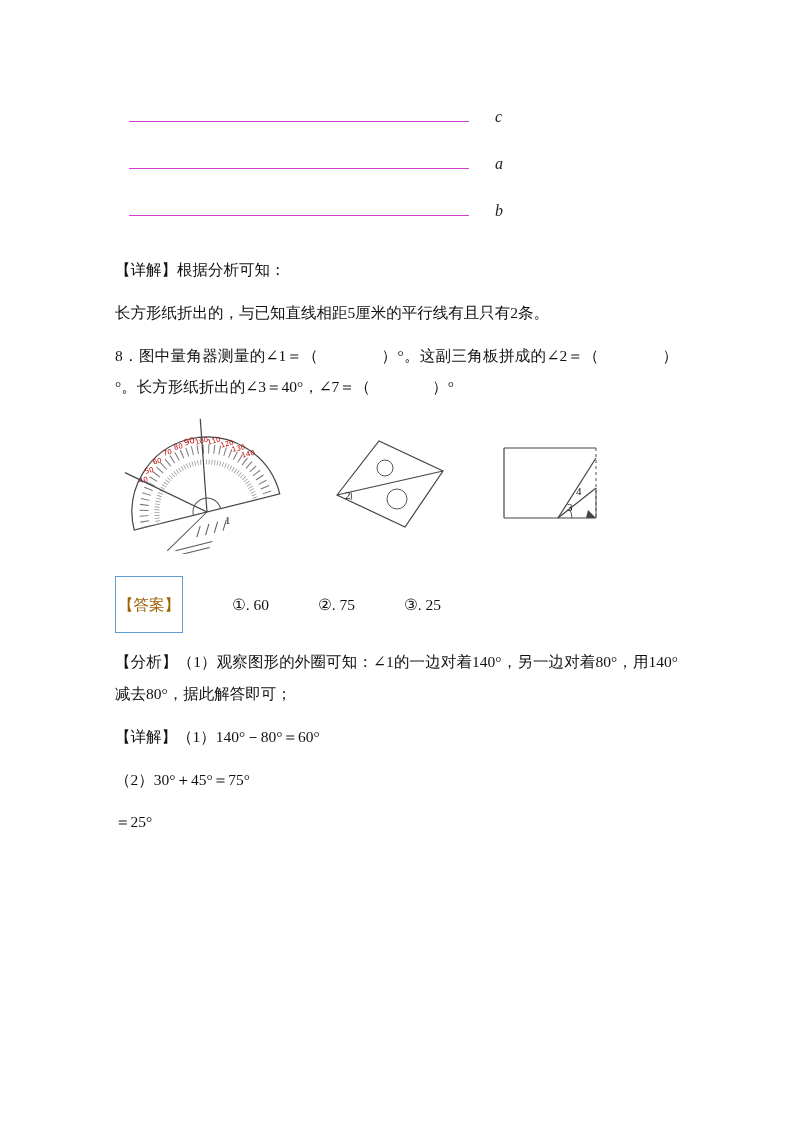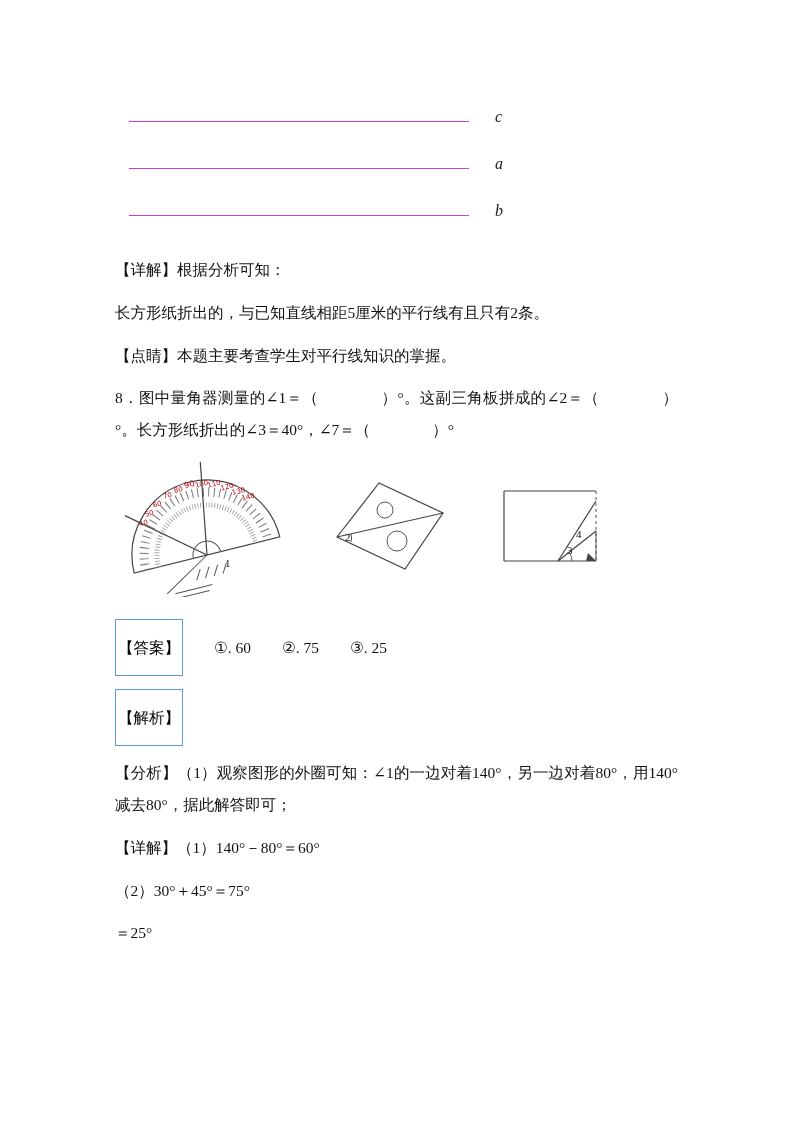--- a/index.html
+++ b/index.html
@@ -33,25 +33,25 @@
   svg { display:block; }
   .stroke { stroke:#444; fill:none; stroke-width:1.2; }
   .thin   { stroke:#555; fill:none; stroke-width:1; }
   .dashed { stroke:#555; fill:none; stroke-width:1; stroke-dasharray:3 3; }
   .scale-num { font-family:"DejaVu Sans",sans-serif; font-size:7px; fill:#c00000; text-anchor:middle; }
   .scale-num-big { font-family:"DejaVu Sans",sans-serif; font-size:8.5px; fill:#c00000; text-anchor:middle; }
   .fig-label { font-family:"Liberation Serif",serif; font-size:11px; fill:#111; }
 
   
   .tag-box {
-    color:#000000; border:1px solid #5b9bd5; padding:16px 2px;
+    color:#a16207; border:1px solid #5b9bd5; padding:16px 2px;
     display:inline-block; line-height:1.5;font-family:Liberation Serif, serif;
   }
   .answer-line { margin:4px 0 13px 0; }
-  .answer-items span { margin-left:27px; }
+  .answer-items span { margin-left:45px; }
   .raised { position:relative; top:-7px; }
 </style>
 </head>
 <body>
 
 <div class="page">
 
   <div class="plines">
     <div class="pline-row">
       <div class="pline"></div>
@@ -62,21 +62,20 @@
       <span class="pline-label">a</span>
     </div>
     <div class="pline-row">
       <div class="pline"></div>
       <span class="pline-label">b</span>
     </div>
   </div>
 
   <p>【详解】根据分析可知：</p>
   <p>长方形纸折出的，与已知直线相距5厘米的平行线有且只有2条。</p>
-  <p>【点睛】本题主要考查学生对平行线知识的掌握。</p>
 
   <p>8．图中量角器测量的∠1＝（　　　　）°。这副三角板拼成的∠2＝（　　　　）°。长方形纸折出的∠3＝40°，∠7＝（　　　　）°</p>
 
   <div class="figures">
 
     <div class="fig fig-protractor">
       <svg width="200" height="140" viewBox="0 0 200 140">
         <g transform="rotate(-14 100 98)">
 
           <path class="stroke" d="M 25 98 A 75 75 0 0 1 175 98 Z"></path>
@@ -143,23 +142,20 @@
 
   <p class="answer-line">
     <span class="tag-box">【答案】</span>
     <span class="answer-items">
       <span>①. 60</span>
       <span>②. 75</span>
       <span>③. 25</span>
     </span>
   </p>
 
-  <p>
-    <span class="tag-box">【解析】</span>
-  </p>
 
   <p>【分析】（1）观察图形的外圈可知：∠1的一边对着140°，另一边对着80°，用140°减去80°，据此解答即可；</p>
 
   <p>【详解】（1）140°－80°＝60°</p>
   <p>（2）30°＋45°＝75°</p>
   <p>＝25°</p>
 
 </div>
 
 </body></html>

